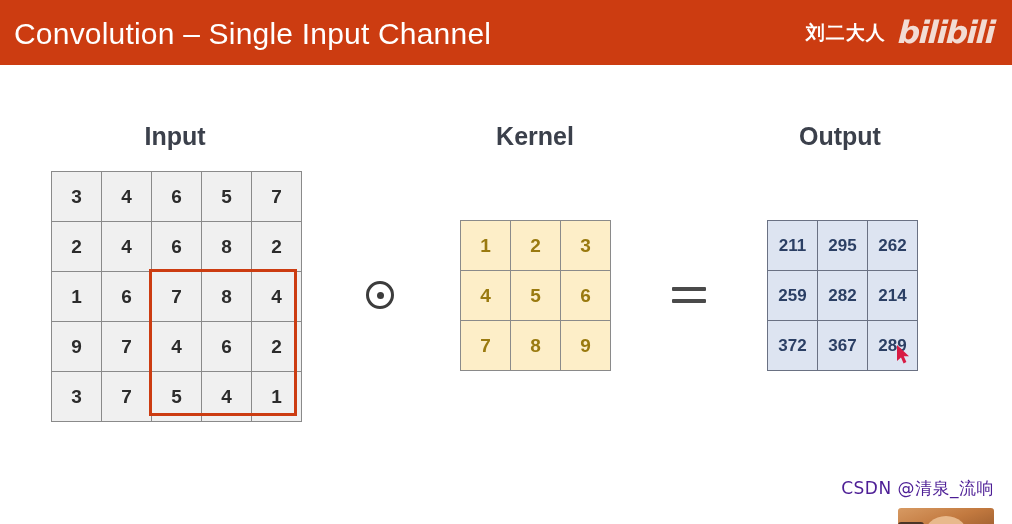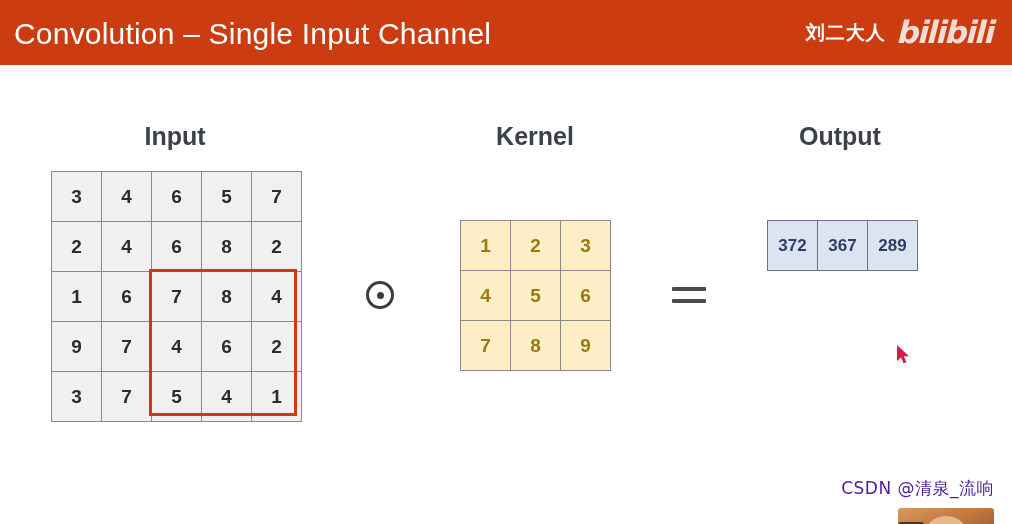--- a/index.html
+++ b/index.html
@@ -342,20 +342,30 @@
   </table>
 
   <div class="operator" id="op-equals">
     <span class="bar"></span>
     <span class="bar"></span>
   </div>
 
   <table class="matrix" id="output-matrix">
     <tbody>
         <tr>
+          <td>211</td>
+          <td>295</td>
+          <td>262</td>
+        </tr>
+        <tr>
+          <td>259</td>
+          <td>282</td>
+          <td>214</td>
+        </tr>
+        <tr>
           <td>372</td>
           <td>367</td>
           <td>289</td>
         </tr>
       </tbody>
   </table>
 
   <svg id="mouse-cursor" viewBox="0 0 14 20" style="left: 897px; top: 280px;">
     <polygon points="0,0 0,16 4,12.4 6.6,18.4 9.4,17 6.8,11.3 12,11.2" fill="#d81b43"></polygon>
   </svg>

